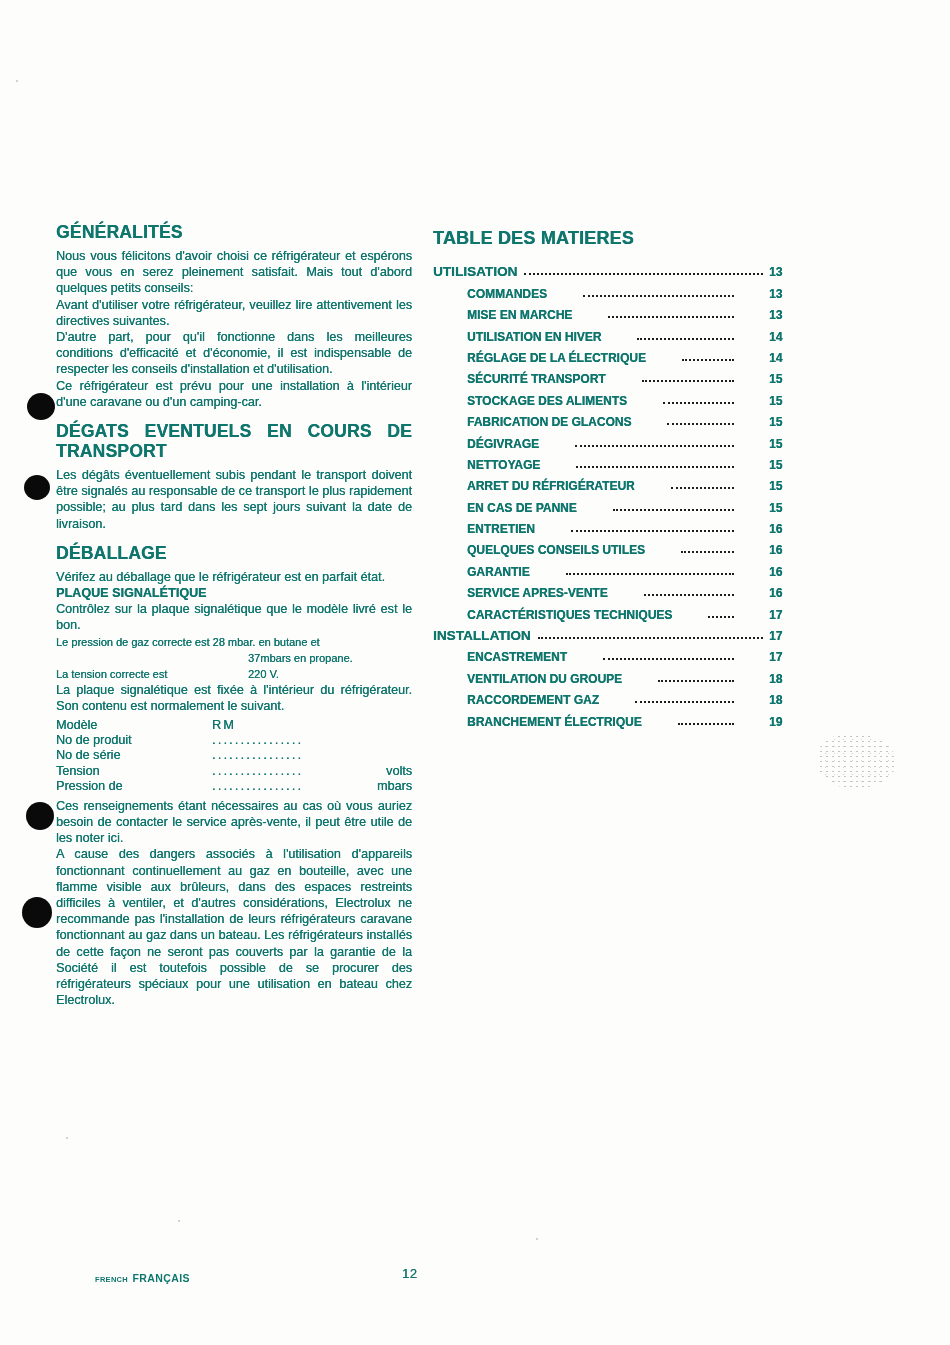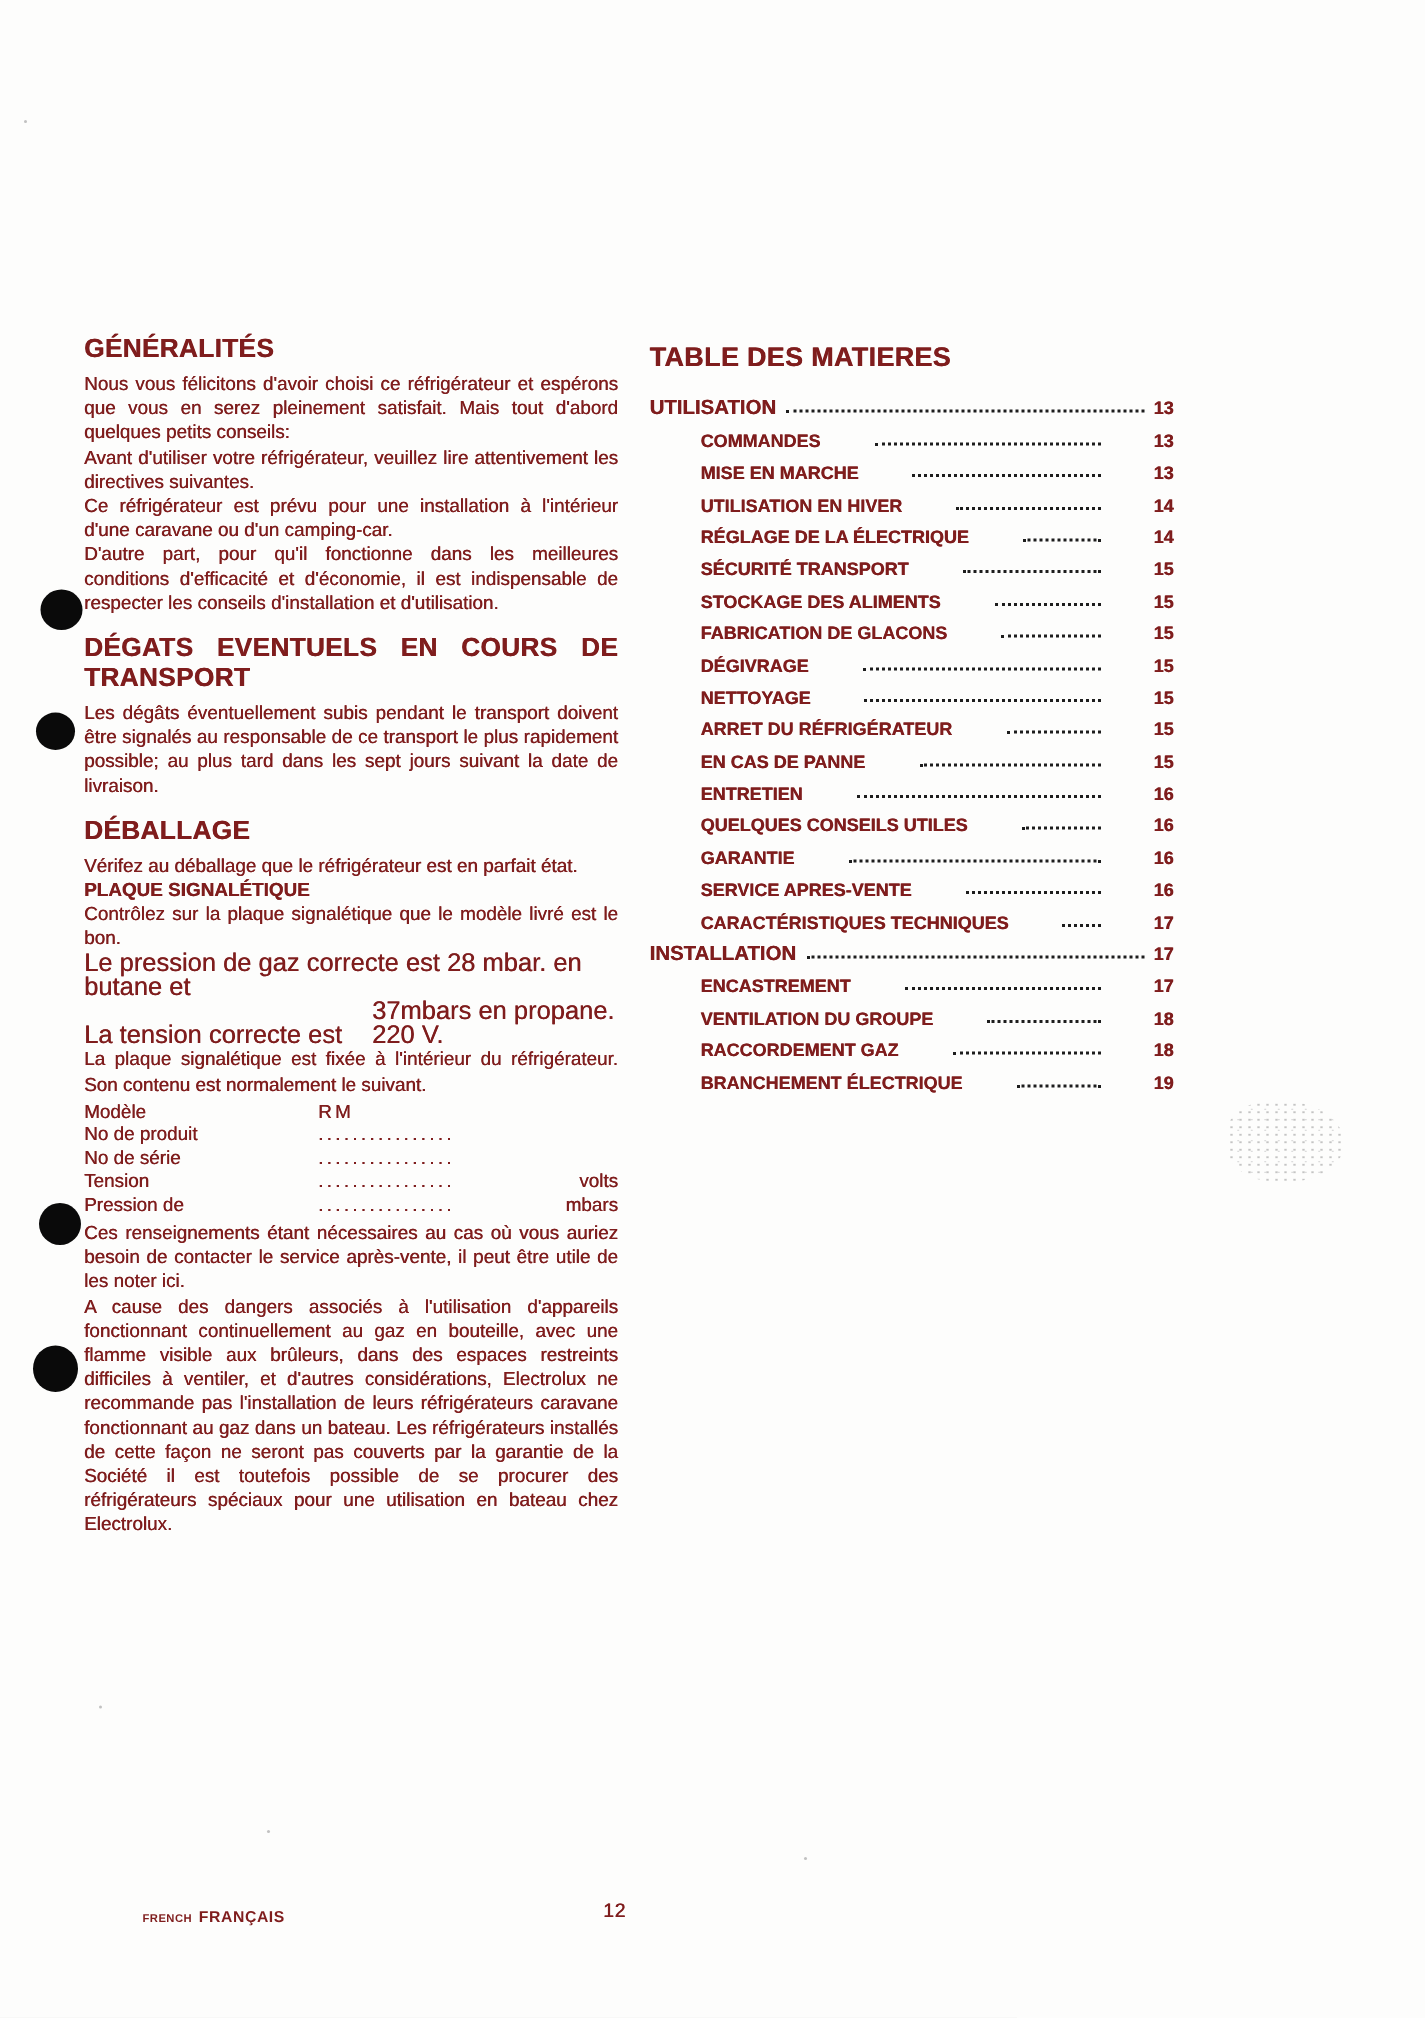--- a/index.html
+++ b/index.html
@@ -5,21 +5,21 @@
   html,body{margin:0;padding:0;}
   body{
     background:#e8e8e8;
     font-family:"Liberation Sans","DejaVu Sans",sans-serif;
     -webkit-font-smoothing:antialiased;
   }
   .page{
     position:relative;
     width:950px;height:1345px;
     background:#fdfdfc;
-    color:#7f1d1d;
+    color:#0f766e;
     overflow:hidden;
     margin:0 auto;
   }
   
   .col-left{
     position:absolute;left:56px;top:222px;width:356px;
   }
   .col-right{
     position:absolute;left:433px;top:228px;width:360px;
   }
@@ -33,21 +33,21 @@
   .h-big.mt{margin-top:11px;}
   .body-text{
     font-size:12.6px;line-height:16.2px;
     text-align:justify;margin:0;
     text-shadow:.25px 0 0 currentColor;
   }
   .sub-h{
     font-size:12.6px;font-weight:bold;line-height:16.2px;margin:0;
     text-shadow:.25px 0 0 currentColor;
   }
-  .line{font-size:17px;line-height:16.2px;text-shadow:.25px 0 0 currentColor;}
+  .line{font-size:11px;line-height:16.2px;text-shadow:.25px 0 0 currentColor;}
   .indent-val{padding-left:192px;}
   .lbl-192{display:inline-block;width:192px;}
   
   .fields{margin-top:3px;}
   .f-row{
     display:flex;align-items:baseline;
     font-size:12.6px;line-height:15.4px;
     text-shadow:.25px 0 0 currentColor;
   }
   .f-label{width:156px;flex:0 0 156px;}
@@ -126,22 +126,22 @@
   <div class="speck" style="left:16px;top:80px;"></div>
   <div class="speck" style="left:66px;top:1137px;"></div>
   <div class="speck" style="left:178px;top:1220px;"></div>
   <div class="speck" style="left:536px;top:1238px;"></div>
 
   <div class="col-left">
 
     <h1 class="h-big">GÉNÉRALITÉS</h1>
     <p class="body-text">Nous vous félicitons d'avoir choisi ce réfrigérateur et espérons que vous en serez pleinement satisfait. Mais tout d'abord quelques petits conseils:</p>
     <p class="body-text">Avant d'utiliser votre réfrigérateur, veuillez lire attentivement les directives suivantes.</p>
+    <p class="body-text">D'autre part, pour qu'il fonctionne dans les meilleures conditions d'efficacité et d'économie, il est indispensable de respecter les conseils d'installation et d'utilisation.</p>
     <p class="body-text">Ce réfrigérateur est prévu pour une installation à l'intérieur d'une caravane ou d'un camping-car.</p>
-    <p class="body-text">D'autre part, pour qu'il fonctionne dans les meilleures conditions d'efficacité et d'économie, il est indispensable de respecter les conseils d'installation et d'utilisation.</p>
 
     <h1 class="h-big mt">DÉGATS EVENTUELS EN COURS DE TRANSPORT</h1>
     <p class="body-text">Les dégâts éventuellement subis pendant le transport doivent être signalés au responsable de ce transport le plus rapidement possible; au plus tard dans les sept jours suivant la date de livraison.</p>
 
     <h1 class="h-big mt">DÉBALLAGE</h1>
     <p class="body-text">Vérifez au déballage que le réfrigérateur est en parfait état.</p>
     <p class="sub-h">PLAQUE SIGNALÉTIQUE</p>
     <p class="body-text">Contrôlez sur la plaque signalétique que le modèle livré est le bon.</p>
 
     <div class="line"><span>Le pression de gaz correcte est</span> <span>28 mbar. en butane et</span></div>

